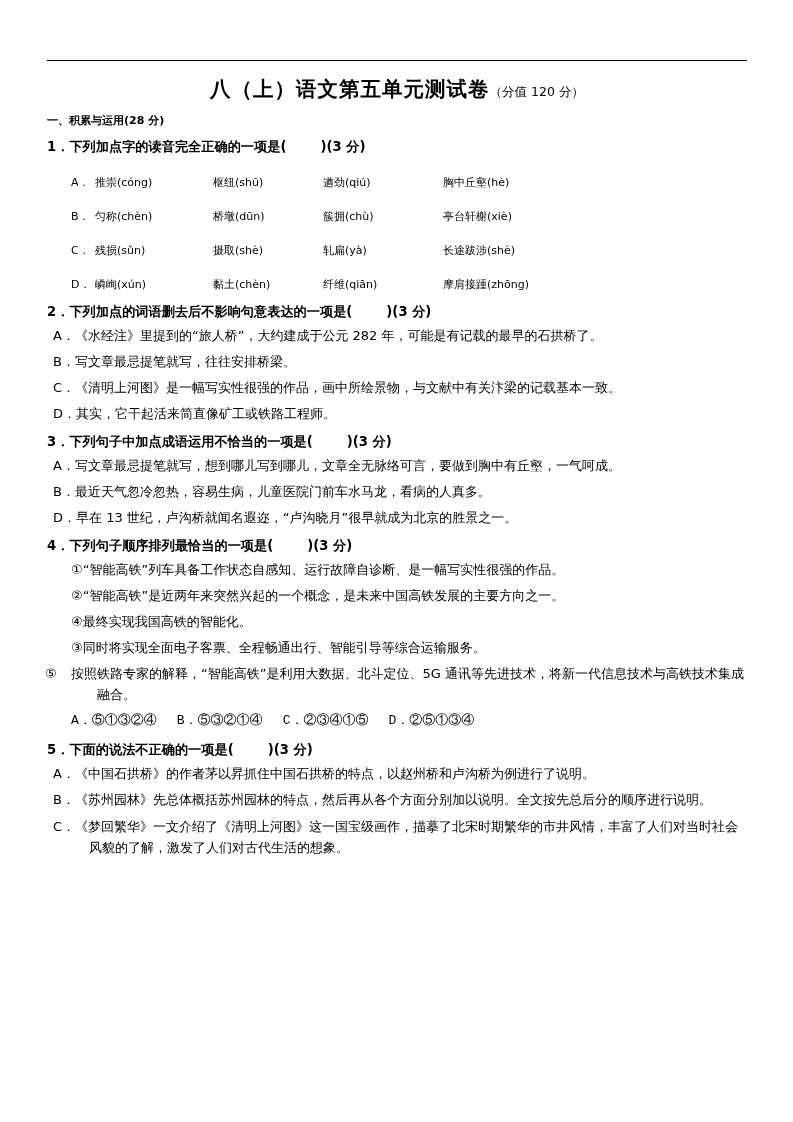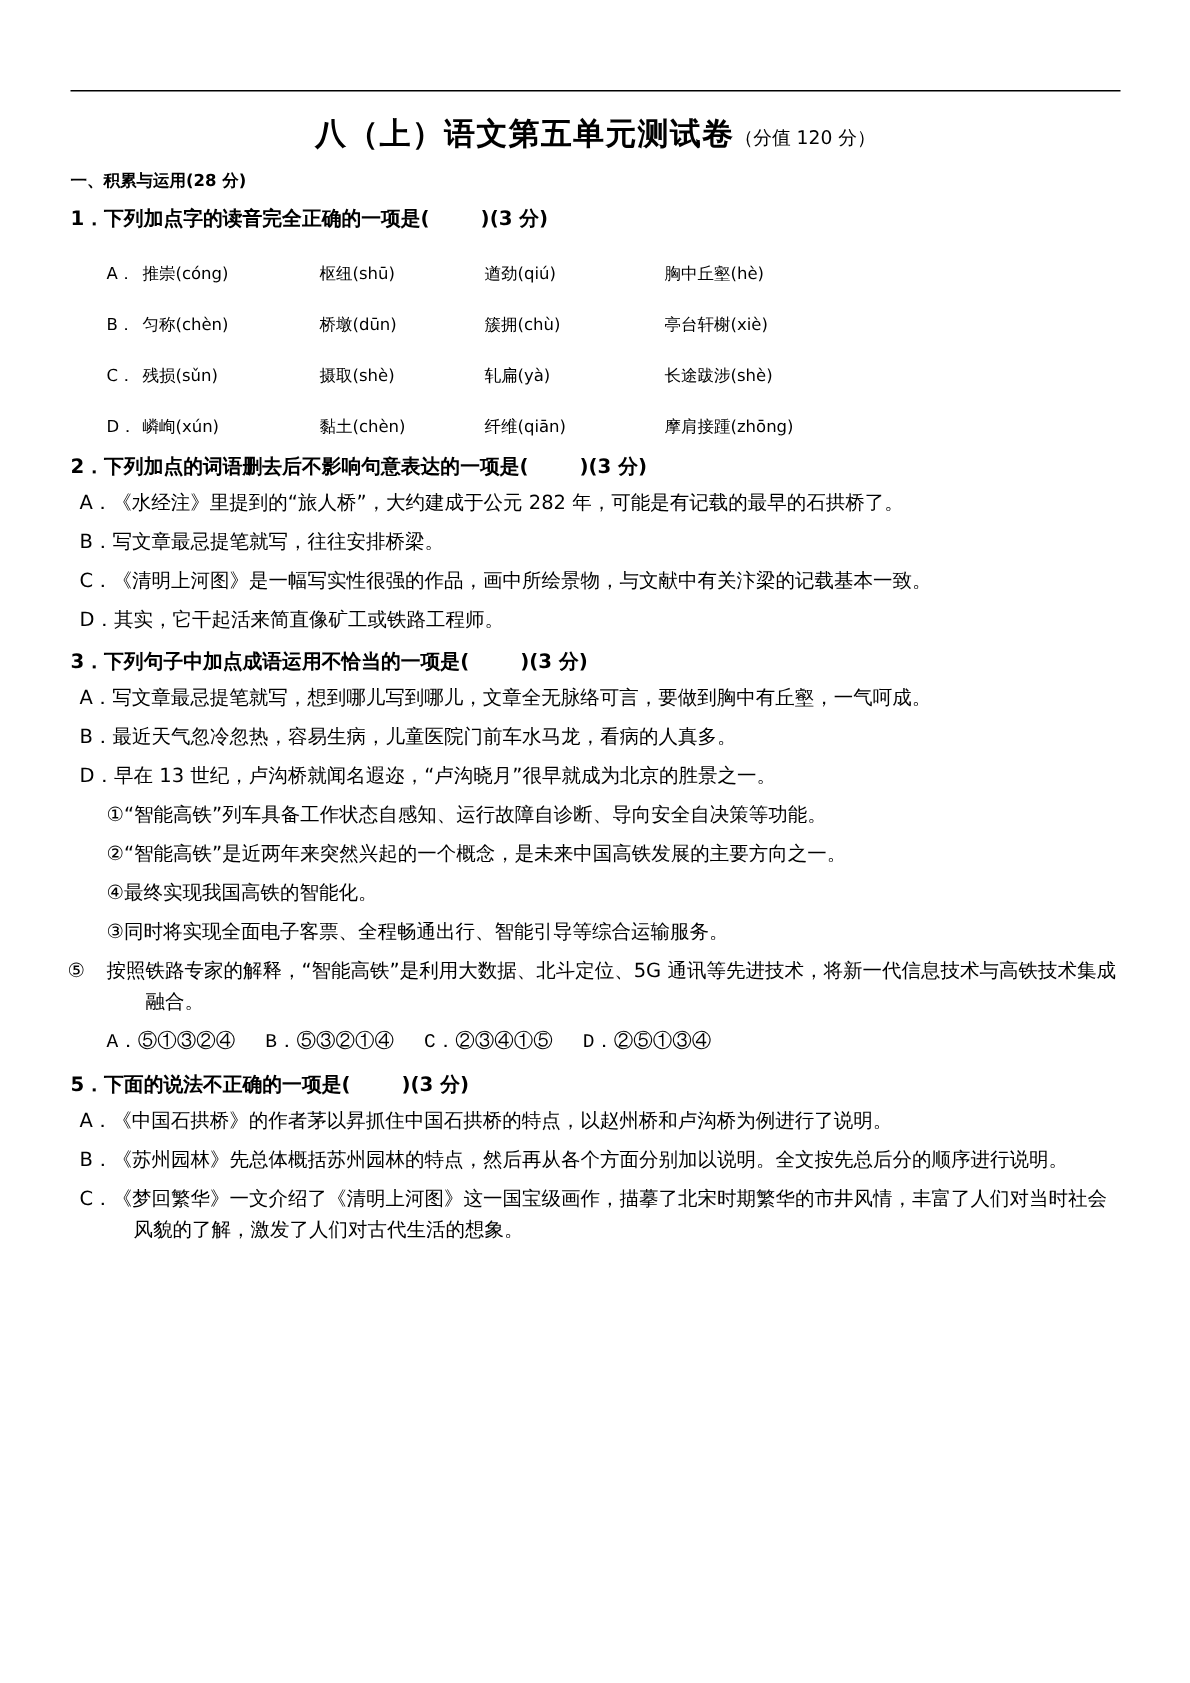--- a/index.html
+++ b/index.html
@@ -166,21 +166,24 @@
     <div class="q">
       <span class="q-stem">
         <span class="q-num">3．</span><span>下列句子中加点成语运用不恰当的一项是(</span><span class="blank"></span><span>)(3 分)</span>
       </span>
       <div class="opt-para hang"><span class="lbl">A．</span><span>写文章最忌提笔就写，想到哪儿写到哪儿，文章全无脉络可言，要做到胸中有丘壑，一气呵成。</span></div>
       <div class="opt-para hang"><span class="lbl">B．</span><span>最近天气忽冷忽热，容易生病，儿童医院门前车水马龙，看病的人真多。</span></div>
       <div class="opt-para hang"><span class="lbl">D．</span><span>早在 13 世纪，卢沟桥就闻名遐迩，“卢沟晓月”很早就成为北京的胜景之一。</span></div>
     </div>
 
     <div class="q">
-      <div class="opt-para"><span class="lbl">①</span><span>“智能高铁”列车具备工作状态自感知、运行故障自诊断、导向安全自决策等功能。</span></div>
+      <span class="q-stem">
+        <span class="q-num">4．</span><span>下列句子顺序排列最恰当的一项是(</span><span class="blank"></span><span>)(3 分)</span>
+      </span>
+      <div class="opt-para"><span class="lbl">①</span><span>“智能高铁”列车具备工作状态自感知、运行故障自诊断、是一幅写实性很强的作品。</span></div>
       <div class="opt-para"><span class="lbl">②</span><span>“智能高铁”是近两年来突然兴起的一个概念，是未来中国高铁发展的主要方向之一。</span></div>
       <div class="opt-para"><span class="lbl">④</span><span>最终实现我国高铁的智能化。</span></div>
       <div class="opt-para"><span class="lbl">③</span><span>同时将实现全面电子客票、全程畅通出行、智能引导等综合运输服务。</span></div>
       <div class="opt-para hang2"><span class="lbl">⑤</span><span>按照铁路专家的解释，“智能高铁”是利用大数据、北斗定位、5G 通讯等先进技术，将新一代信息技术与高铁技术集成融合。</span></div>
       <div class="choices">
         <span class="ch">A．⑤①③②④</span><span class="ch">B．⑤③②①④</span><span class="ch">C．②③④①⑤</span><span class="ch">D．②⑤①③④</span>
       </div>
     </div>
 
     <div class="q">

